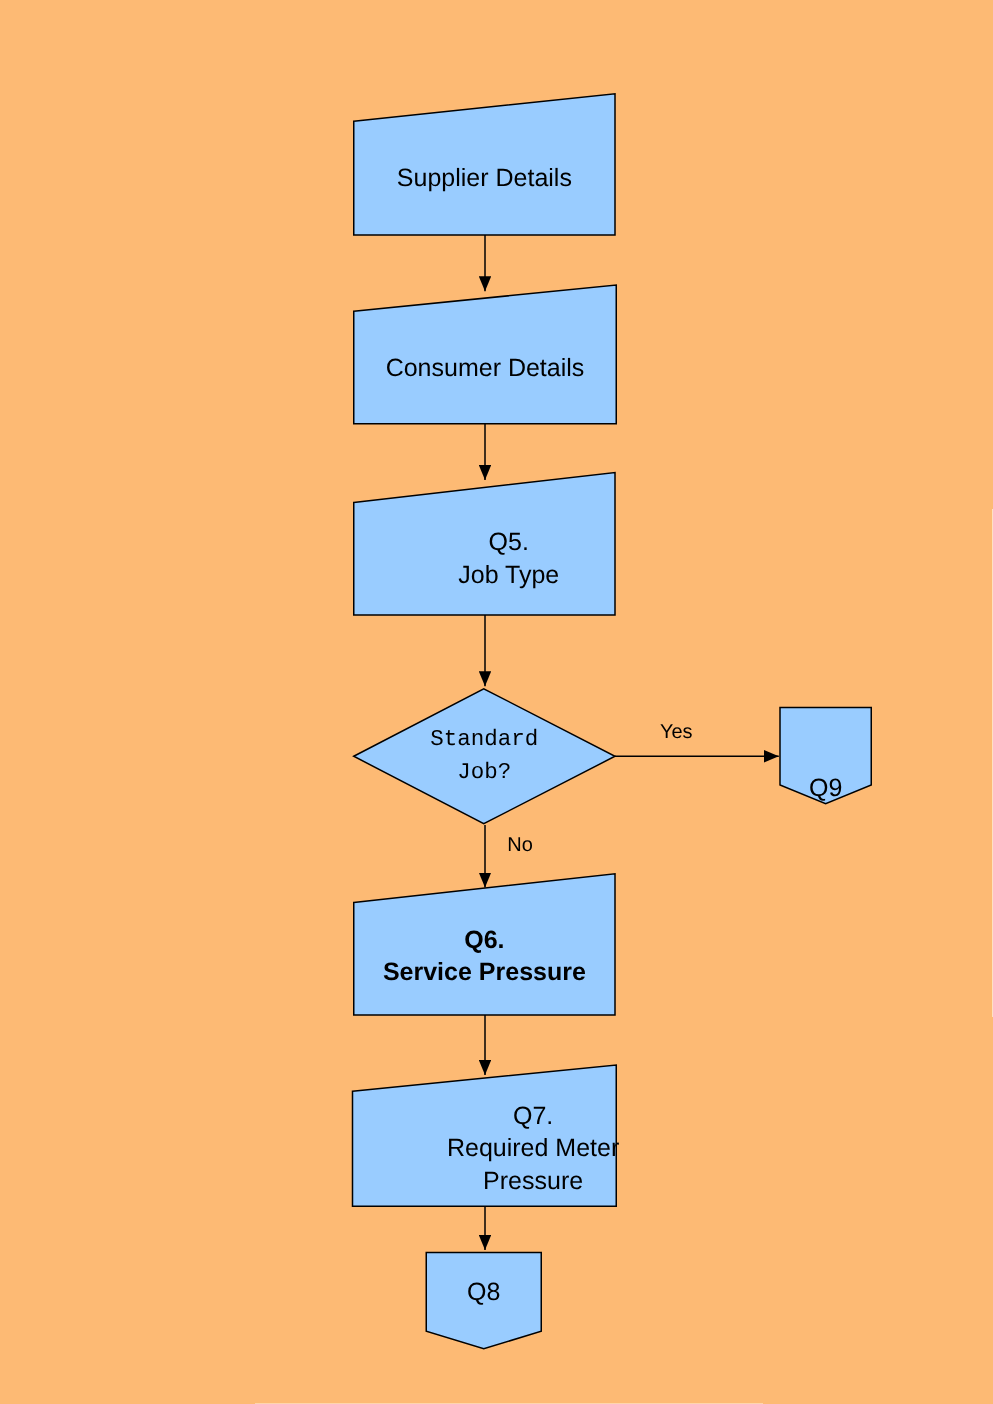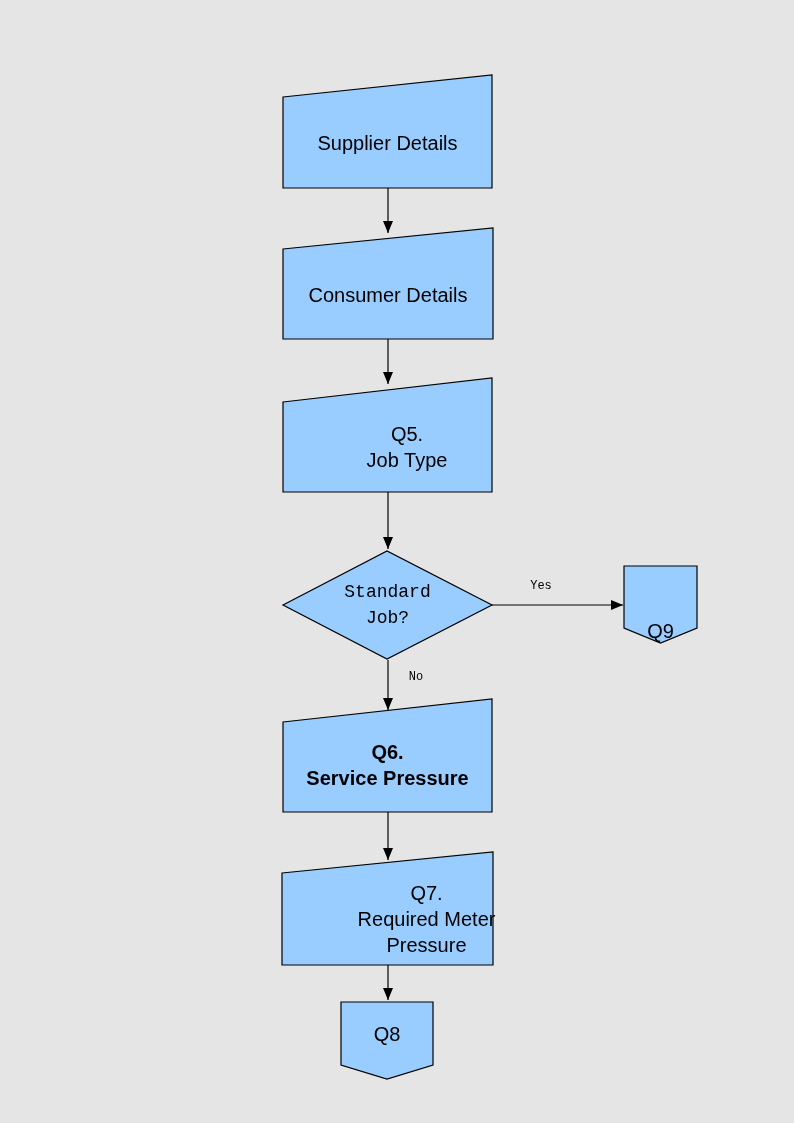--- a/index.html
+++ b/index.html
@@ -4,21 +4,21 @@
 <style>
   html, body {
     margin: 0;
     padding: 0;
     background: #ffffff;
   }
   .page {
     position: relative;
     width: 794px;
     height: 1123px;
-    background: #e5e5e5;
+    background: #fdba74;
     font-family: "Liberation Sans", sans-serif;
     overflow: hidden;
   }
   .diagram-svg {
     position: absolute;
     left: 0;
     top: 0;
     width: 794px;
     height: 1123px;
   }
@@ -48,23 +48,22 @@
     font-size: 18px;
     line-height: 1.45;
     font-family: Liberation Mono, monospace;
   }
   .edge-label {
     position: absolute;
     display: flex;
     align-items: center;
     justify-content: center;
     color: #000000;
-    font-size: 12px;
+    font-size: 16px;
     pointer-events: none;
-    font-family: Liberation Mono, monospace;
   }
 </style>
 </head>
 <body>
 
 <div class="page">
 
   <svg class="diagram-svg" viewBox="0 0 794 1123" xmlns="http://www.w3.org/2000/svg">
     <defs>
       <marker id="arrowhead" viewBox="0 0 12 10" refX="12" refY="5" markerWidth="12" markerHeight="10" markerUnits="userSpaceOnUse" orient="auto">

